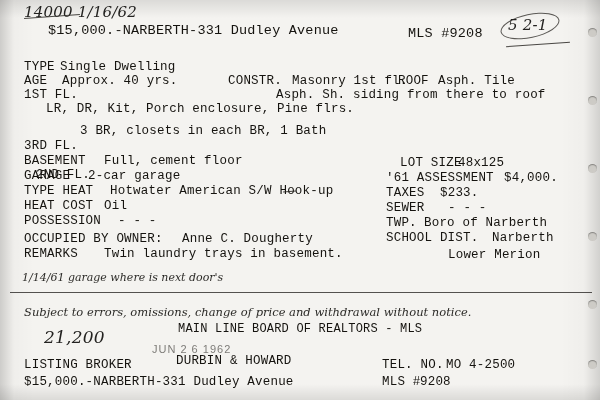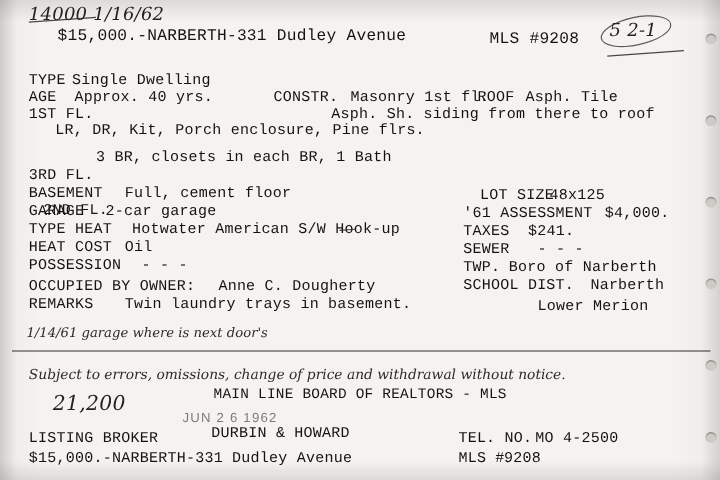--- a/index.html
+++ b/index.html
@@ -147,21 +147,21 @@
   <div class="txt" style="left:24px; top:247px;">REMARKS</div>
   <div class="txt" style="left:104px; top:247px;">Twin laundry trays in basement.</div>
 
   <div class="txt" style="left:400px; top:156px;">LOT SIZE</div>
   <div class="txt" style="left:458px; top:156px;">48x125</div>
 
   <div class="txt" style="left:386px; top:171px;">'61 ASSESSMENT</div>
   <div class="txt" style="left:504px; top:171px;">$4,000.</div>
 
   <div class="txt" style="left:386px; top:186px;">TAXES</div>
-  <div class="txt" style="left:440px; top:186px;">$241.</div>
+  <div class="txt" style="left:440px; top:186px;">$233.</div>
 
   <div class="txt" style="left:386px; top:201px;">SEWER</div>
   <div class="txt" style="left:448px; top:201px;">- - -</div>
 
   <div class="txt" style="left:386px; top:216px;">TWP.</div>
   <div class="txt" style="left:424px; top:216px;">Boro of Narberth</div>
 
   <div class="txt" style="left:386px; top:231px;">SCHOOL DIST.</div>
   <div class="txt" style="left:492px; top:231px;">Narberth</div>
   <div class="txt" style="left:448px; top:248px;">Lower Merion</div>

